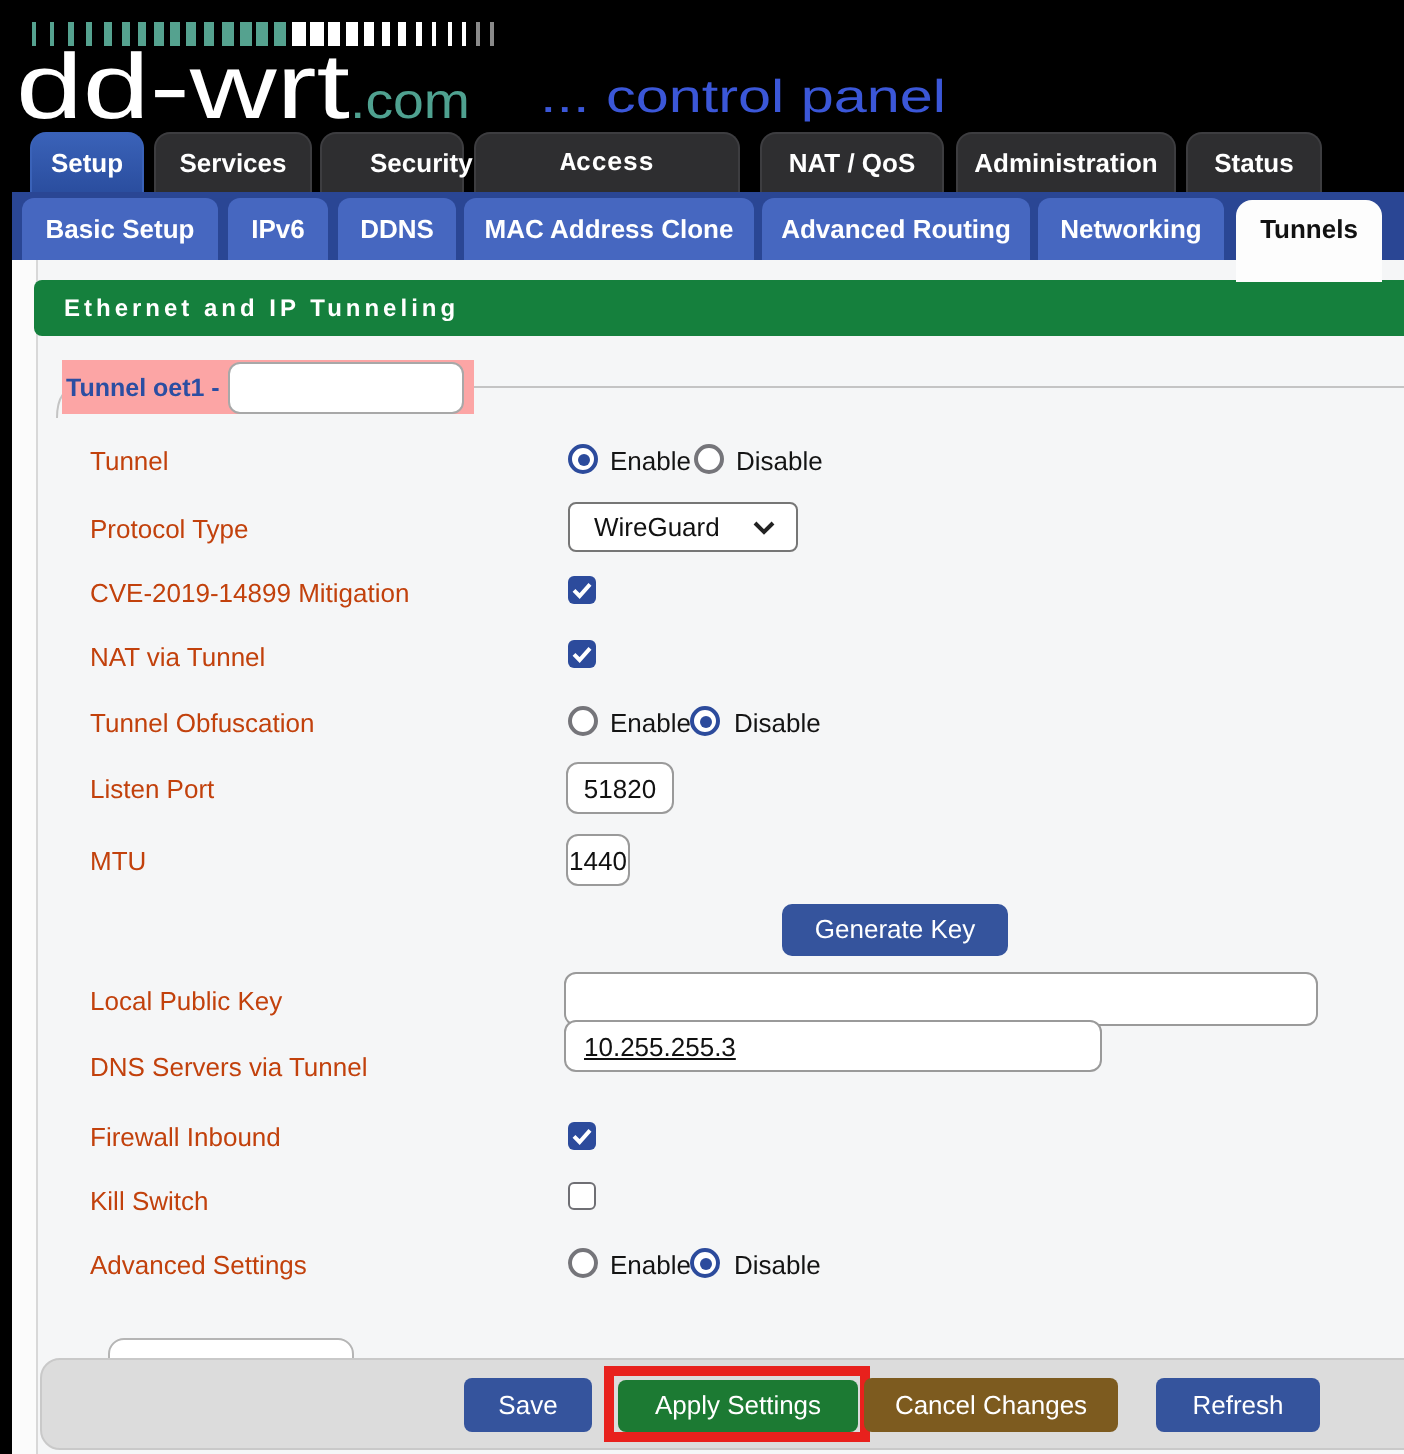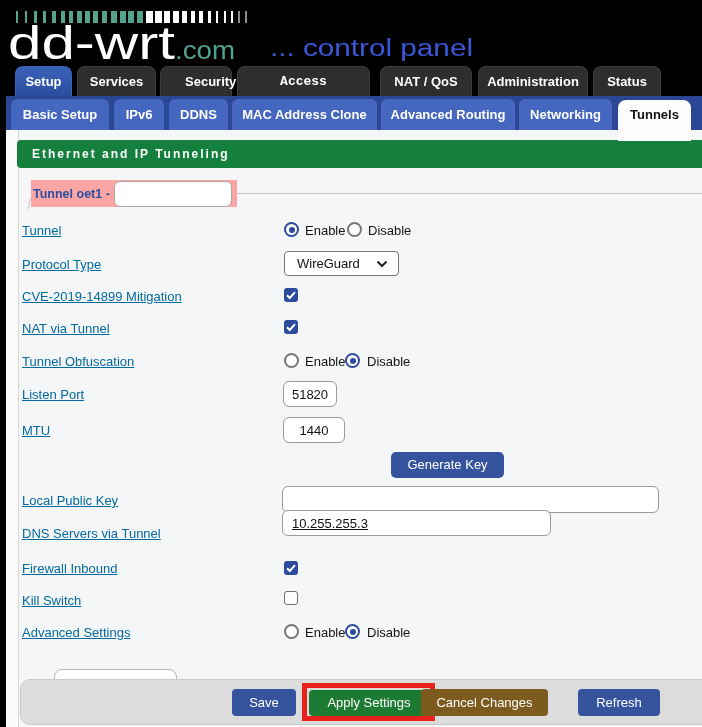--- a/index.html
+++ b/index.html
@@ -16,21 +16,21 @@
 .stab.active { background:#fdfdfd; color:#111; top:4px; height:41px; border-radius:8px 8px 0 0; line-height:30px; z-index:5; }
 
 #container { position:absolute; left:6px; top:130px; width:696px; height:597px; background:#fbfbfb; }
 #main { position:absolute; left:12px; top:0; width:684px; height:597px; background:#f5f6f7; border-left:1px solid #d8d8d8; }
 #titlebar { position:absolute; left:11px; top:10px; width:685px; height:28px; background:#15803d; border-radius:4px 0 0 4px; color:#fff; font-size:12px; font-weight:bold; letter-spacing:2px; line-height:28px; padding-left:15px; }
 
 #fset { position:absolute; left:30px; top:63px; width:692px; height:2px; border-top:1px solid #c4c4c4; }
 #legend { position:absolute; background:#fca5a5; padding:0 5px 0 2px; display:flex; align-items:center; height:27px; }
 #legend b { color:#2b4ea2; font-size:12.5px; font-weight:bold; white-space:nowrap; }
 #legend input { margin-left:4px; width:118px; height:26px; border:1px solid #a8a8a8; border-radius:6px; background:#fff; }
-.lbl { position:absolute; left:16px; font-size:13px; color:#0369a1; white-space:nowrap;text-decoration:underline; }
+.lbl { position:absolute; left:39px; font-size:13px; color:#c2410c; white-space:nowrap; }
 .radio { position:absolute; width:15px; height:15px; border-radius:50%; border:2px solid #75757a; background:#fff; }
 .radio.on { border-color:#2c4b9c; }
 .radio.on::after { content:""; position:absolute; left:2.5px; top:2.5px; width:6px; height:6px; border-radius:50%; background:#2c4b9c; }
 .rtext { position:absolute; font-size:13px; color:#141414; }
 .cb { position:absolute; width:14px; height:14px; border-radius:3px; }
 .cb.on { background:#2c4b9c; }
 .cb.off { background:#fff; border:1.5px solid #6f6f74; }
 .inp { position:absolute; background:#fff; border:1px solid #9a9a9a; border-radius:6px; font-size:13px; color:#111; display:flex; align-items:center; }
 .btn { position:absolute; color:#fff; font-size:13px; text-align:center; border-radius:4px; }
 #footer { position:absolute; left:14px; top:549px; width:700px; height:46px; background:#dcdcdc; border:1px solid #c9c9c9; border-radius:10px 0 0 10px; }
@@ -133,21 +133,21 @@
     <div class="lbl" style="top:224px;">Tunnel Obfuscation</div>
     <div class="radio" style="left:278px;top:223px;"></div>
     <div class="rtext" style="left:299px;top:224px;">Enable</div>
     <div class="radio on" style="left:339px;top:223px;"></div>
     <div class="rtext" style="left:361px;top:224px;">Disable</div>
 
     <div class="lbl" style="top:257px;">Listen Port</div>
     <div class="inp" style="left:277px;top:251px;width:54px;height:26px;justify-content:center;">51820</div>
 
     <div class="lbl" style="top:293px;">MTU</div>
-    <div class="inp" style="left:277px;top:287px;width:62px;height:26px;justify-content:center;">1440</div>
+    <div class="inp" style="left:277px;top:287px;width:32px;height:26px;justify-content:center;">1440</div>
 
     <div class="btn" style="left:385px;top:322px;width:113px;height:26px;background:#35549d;line-height:26px;border-radius:5px;">Generate Key</div>
 
     <div class="lbl" style="top:363px;">Local Public Key</div>
     <div class="inp" style="left:276px;top:356px;width:377px;height:27px;"></div>
 
     <div class="lbl" style="top:396px;">DNS Servers via Tunnel</div>
     <div class="inp" style="left:276px;top:380px;width:269px;height:26px;padding-left:9px;text-decoration:underline;">10.255.255.3</div>
 
     <div class="lbl" style="top:431px;">Firewall Inbound</div>
@@ -162,16 +162,16 @@
     <div class="radio" style="left:278px;top:494px;"></div>
     <div class="rtext" style="left:299px;top:495px;">Enable</div>
     <div class="radio on" style="left:339px;top:494px;"></div>
     <div class="rtext" style="left:361px;top:495px;">Disable</div>
 
     <div id="cutbtn"></div>
     <div id="footer"></div>
     <div class="btn" style="left:226px;top:559px;width:64px;height:27px;background:#35549d;line-height:27px;z-index:10;">Save</div>
     <div class="btn" style="left:303px;top:560px;width:120px;height:26px;background:#1c7a33;line-height:26px;z-index:10;">Apply Settings</div>
     <div id="redbox"></div>
-    <div class="btn" style="left:415px;top:559px;width:127px;height:27px;background:#7d5b1f;line-height:27px;z-index:10;">Cancel Changes</div>
+    <div class="btn" style="left:426px;top:559px;width:127px;height:27px;background:#7d5b1f;line-height:27px;z-index:10;">Cancel Changes</div>
     <div class="btn" style="left:572px;top:559px;width:82px;height:27px;background:#35549d;line-height:27px;z-index:10;">Refresh</div>
   </div>
 </div>
 
 </body></html>

